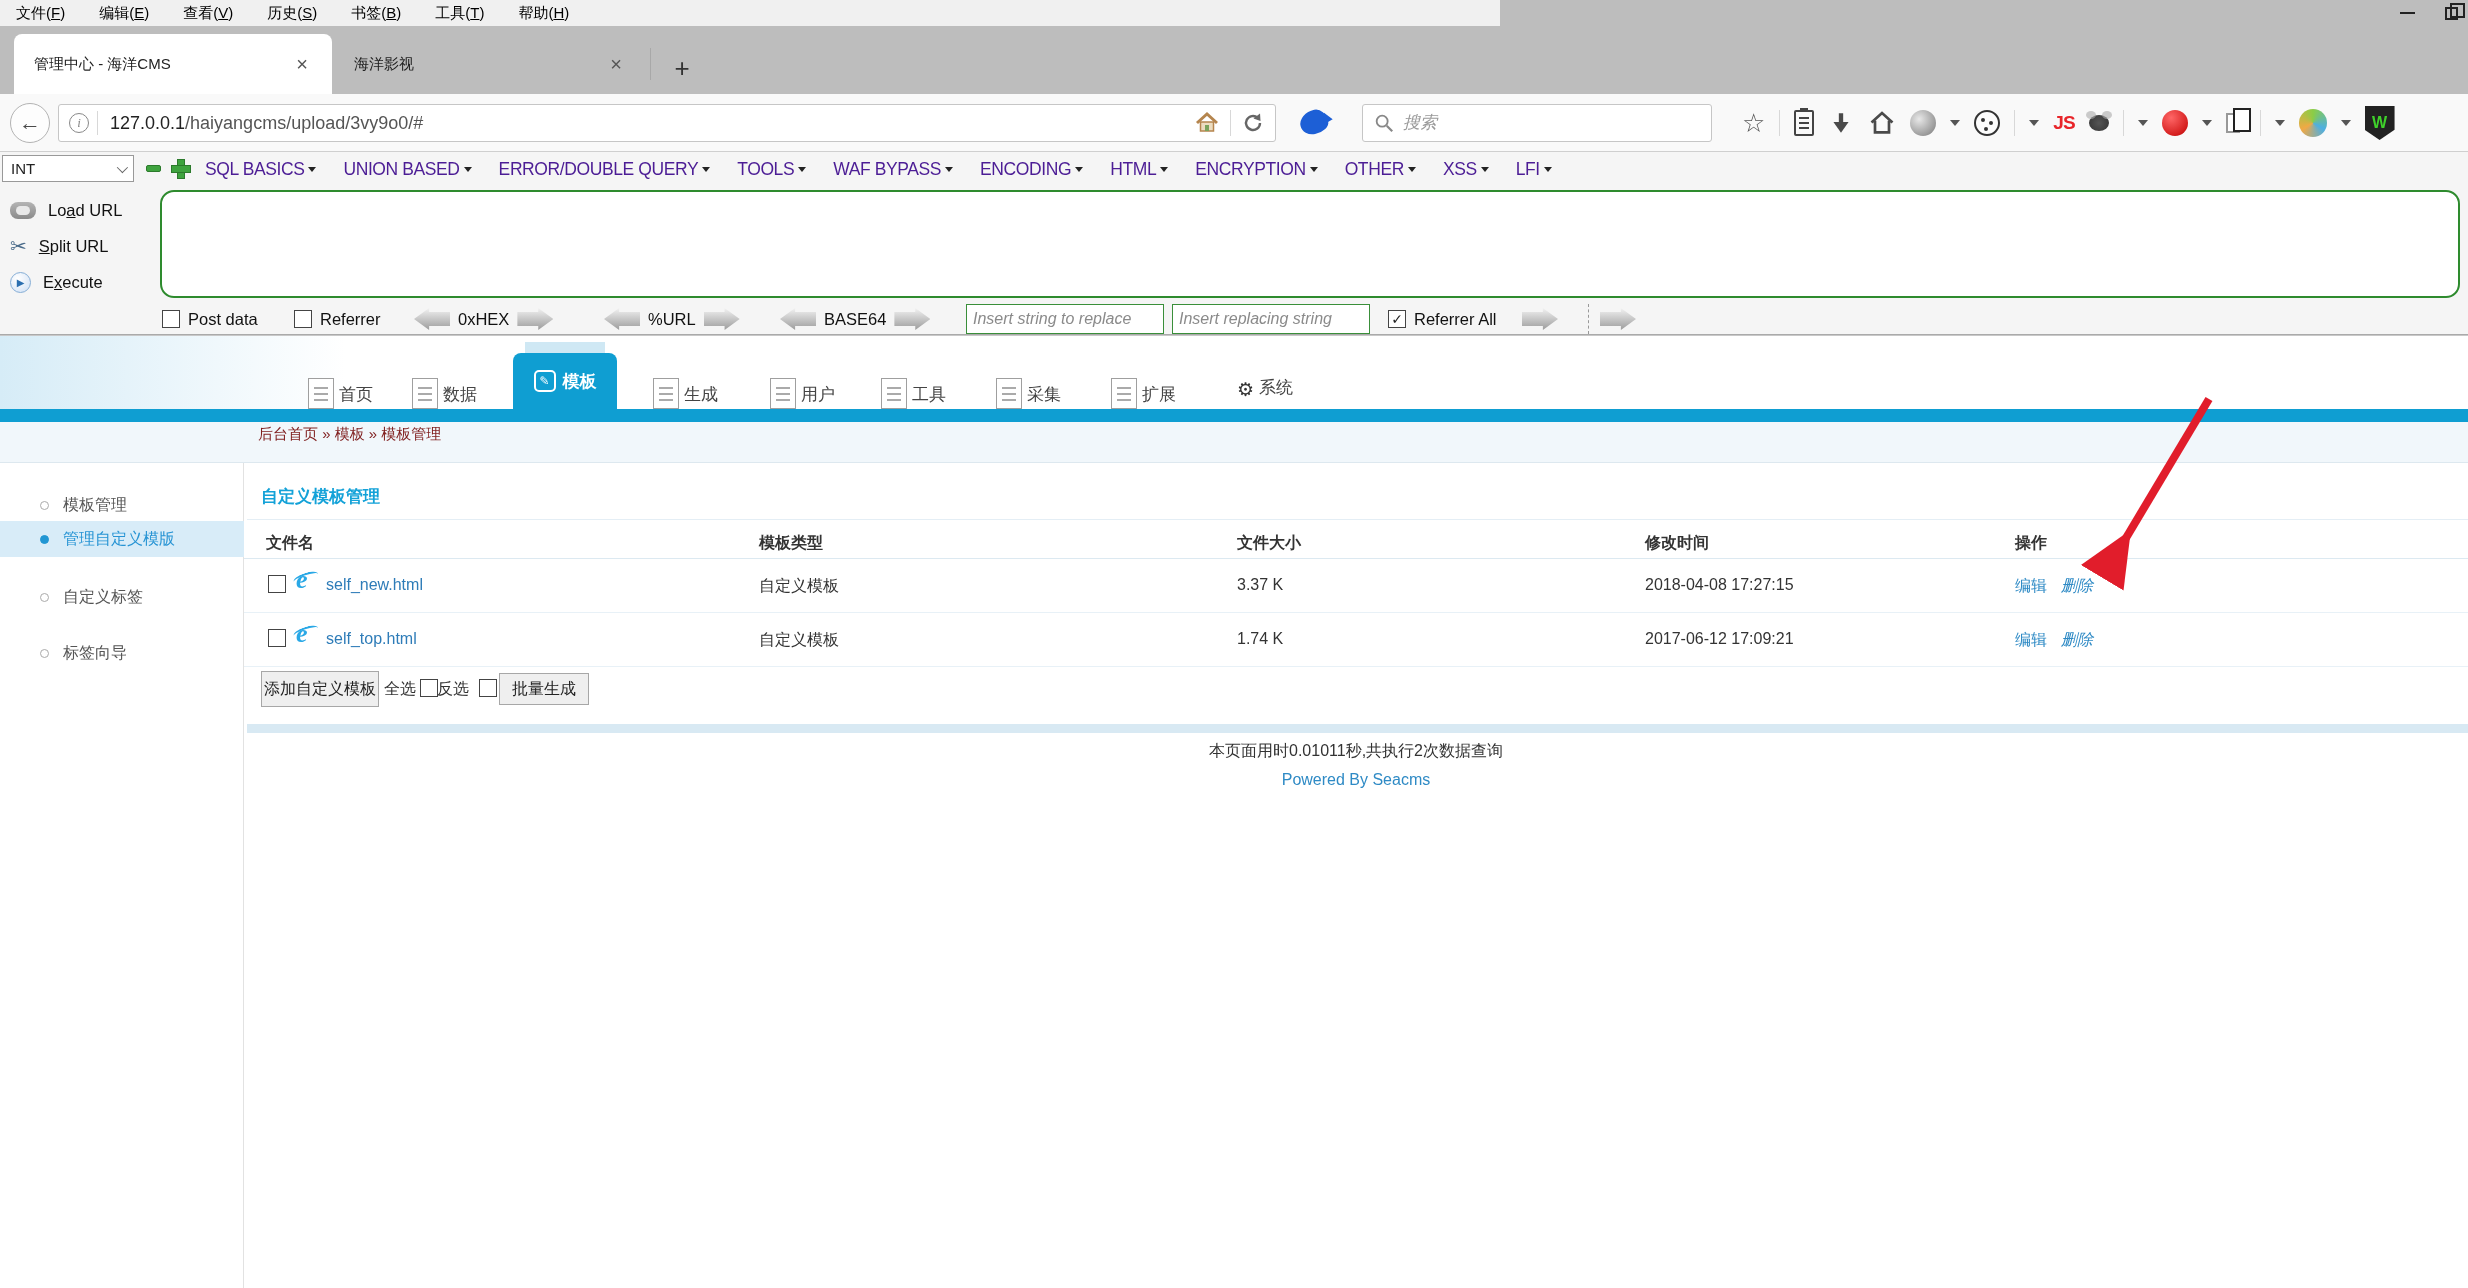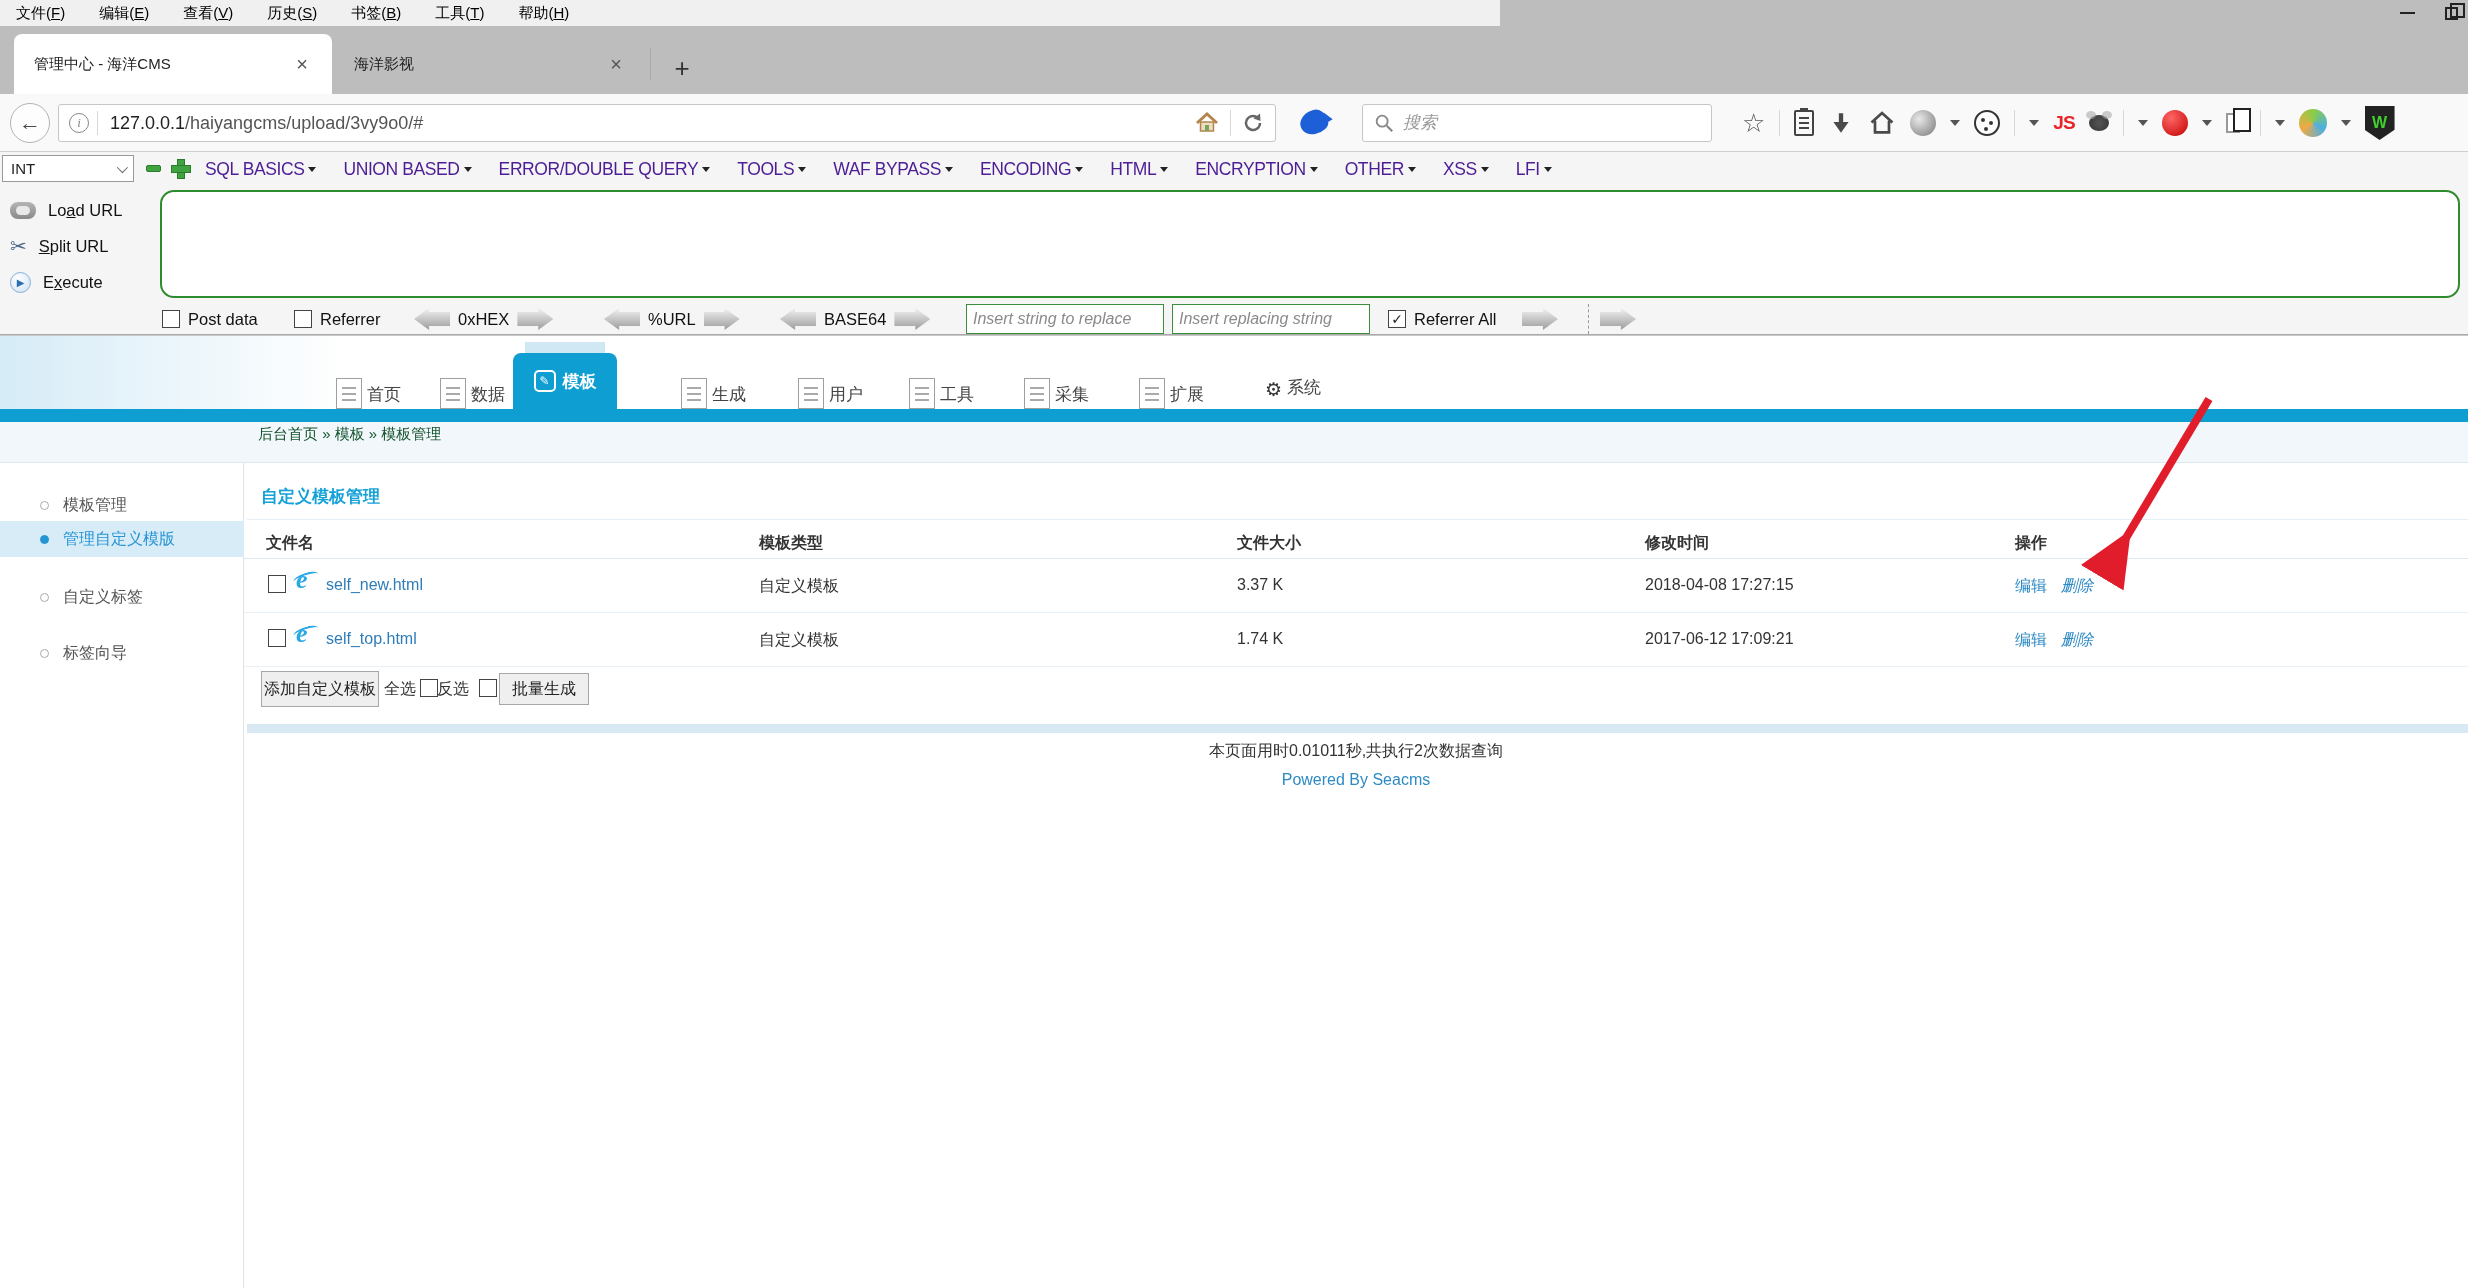--- a/index.html
+++ b/index.html
@@ -86,32 +86,32 @@
   .cb { width:18px; height:18px; border:1.5px solid #444; background:#fff; display:inline-flex; align-items:center; justify-content:center; font-size:14px; color:#222; }
   .harrow { width:36px; height:22px; background:linear-gradient(180deg,#f2f2f2,#9c9c9c); }
   .harrow.left { clip-path:polygon(100% 18%,42% 18%,42% 0,0 50%,42% 100%,42% 82%,100% 82%); }
   .harrow.right { clip-path:polygon(0 18%,58% 18%,58% 0,100% 50%,58% 100%,58% 82%,0 82%); }
   .hb-input { width:198px; height:30px; border:1px solid #3a8f3a; background:#fff; font-family:inherit; font-size:16px; padding:0 6px; outline:none; }
   .hb-input::placeholder { color:#8a8a8a; font-style:italic; }
   .dashsep { position:absolute; top:2px; width:0; height:30px; border-left:1px dashed #999; }
 
   
   .cms-band { position:absolute; left:0; top:335px; width:2468px; height:74px; background:linear-gradient(to right,#d6ecf7 0%,#ffffff 14%); border-top:1px solid #c8c8c8; }
-  .cms-tab { position:absolute; bottom:0; height:46px; display:flex; align-items:flex-end; gap:5px; font-size:17px; color:#444;margin-left:28px; }
+  .cms-tab { position:absolute; bottom:0; height:46px; display:flex; align-items:flex-end; gap:5px; font-size:17px; color:#444; }
   .doc-ico { width:26px; height:31px; background:#fff; border:1px solid #9f9f9f; position:relative; }
   .doc-ico i { position:absolute; left:5px; right:5px; top:8px; height:2px; background:#aaa; box-shadow:0 6px 0 #aaa,0 12px 0 #aaa; }
   .cms-tab .tab-label { padding-bottom:3px; white-space:nowrap; }
   .cms-tab-active { position:absolute; left:513px; top:353px; width:104px; height:56px; background:#0f9ed2; border-radius:8px 8px 0 0; color:#fff; font-weight:bold; font-size:17px; display:flex; align-items:center; justify-content:center; gap:7px; }
   .cms-tab-active::before { content:""; position:absolute; left:12px; right:12px; top:-11px; height:11px; background:#cfe8f4; }
   .pencil-ico { width:22px; height:22px; border:2px solid #fff; border-radius:5px; font-size:12px; color:#fff; display:flex; align-items:center; justify-content:center; }
   .gear-ico { font-size:19px; color:#333; }
   .cms-bar { position:absolute; left:0; top:409px; width:2468px; height:13px; background:#0f9ed2; }
 
   .crumb-row { position:absolute; left:0; top:422px; width:2468px; height:41px; background:#f1f7fb; border-bottom:1px solid #dde8ef; }
-  .crumb { position:absolute; left:258px; top:0; height:24px; display:flex; align-items:center; font-size:15px; color:#14532d; }
+  .crumb { position:absolute; left:258px; top:0; height:24px; display:flex; align-items:center; font-size:15px; color:#7f1d1d; }
   .crumb-right { position:absolute; right:0; top:0; height:41px; display:flex; align-items:center; gap:16px; padding-right:0; font-size:15px; color:#333; }
   .crumb-right b { font-weight:bold; }
   .red-link { color:#f00; font-weight:bold; }
   .gray-link { color:#555; }
   .site-badge { background:#41c7e8; color:#fff; font-weight:bold; font-style:italic; font-size:13px; padding:5px 12px 5px 10px; border-radius:3px; margin-right:-14px; letter-spacing:1px; }
 
   .sidebar { position:absolute; left:0; top:463px; width:244px; height:825px; background:#fff; border-right:1px solid #e2e2e2; }
   .side-item { position:absolute; left:0; width:244px; height:36px; display:flex; align-items:center; gap:14px; padding-left:40px; font-size:16px; color:#555; }
   .side-item .bullet { width:9px; height:9px; border-radius:50%; border:1.5px solid #aaa; background:#fff; }
   .side-item.active { background:#d8ecf8; color:#2794d4; }

